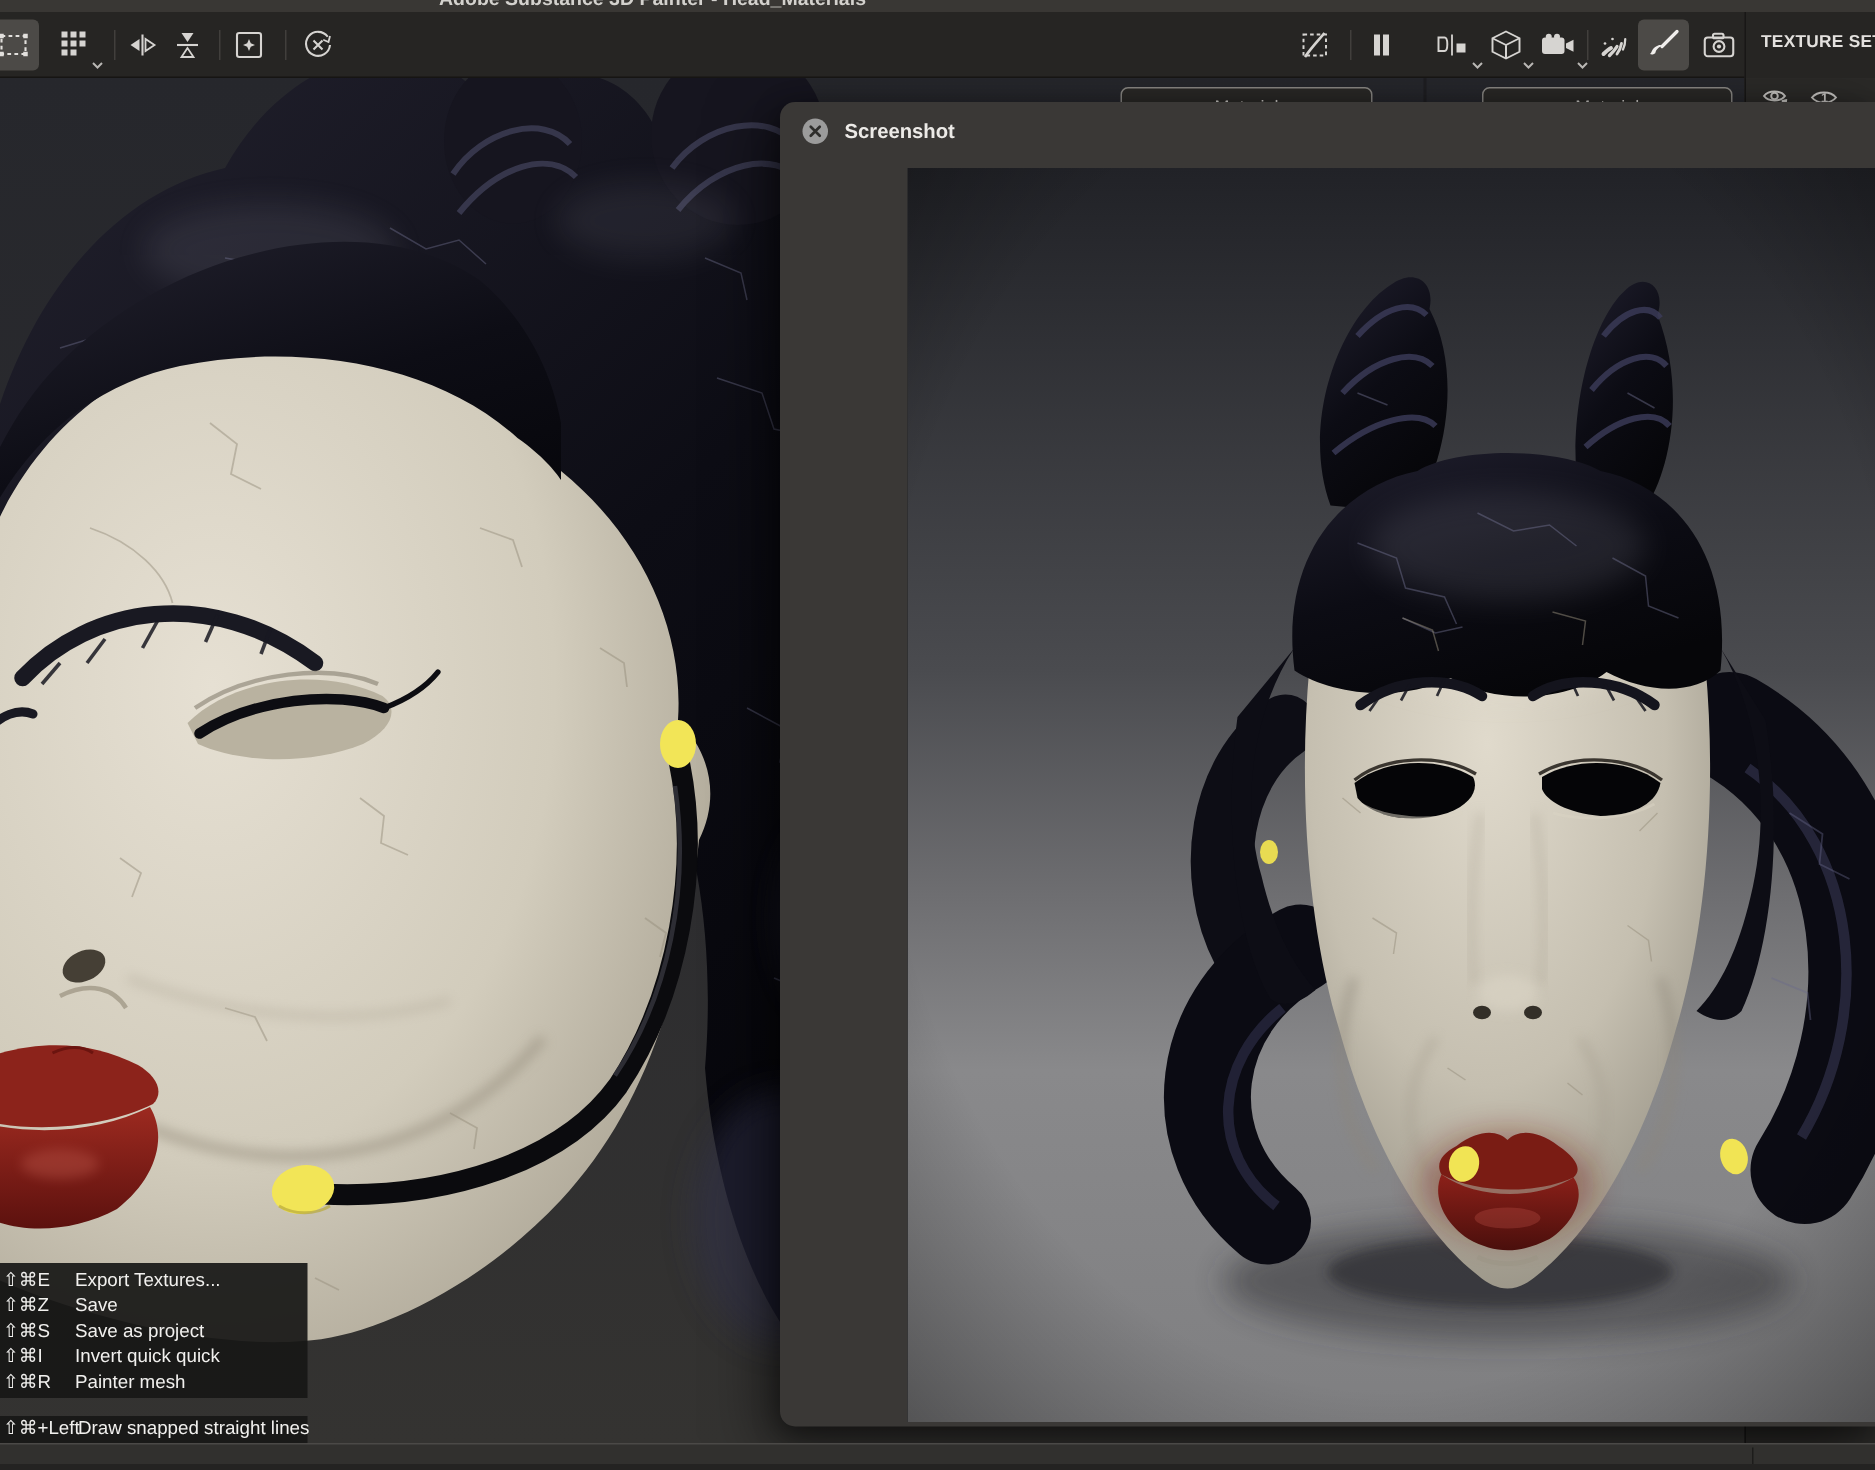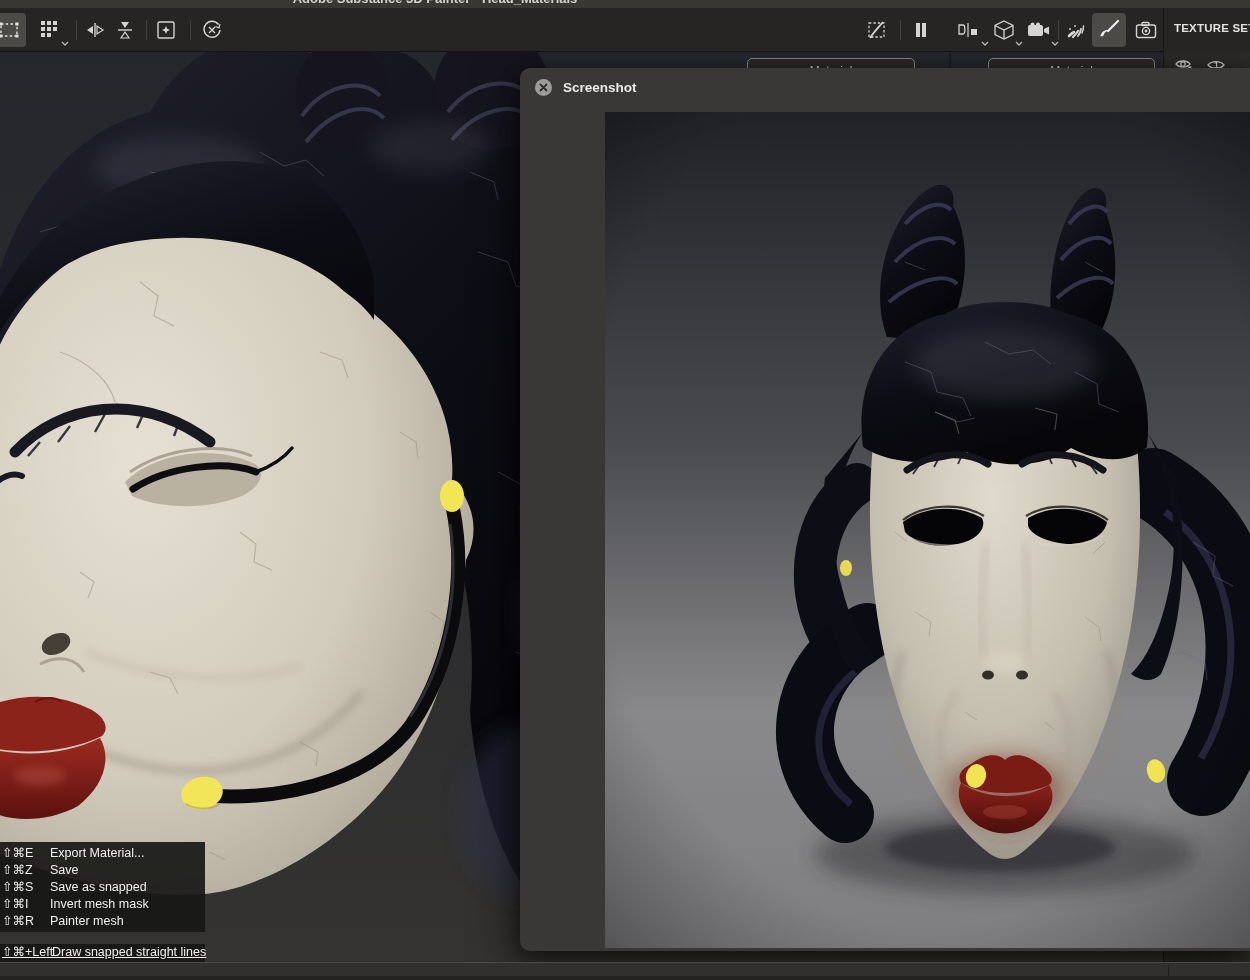--- a/index.html
+++ b/index.html
@@ -47,21 +47,21 @@
   .shotwin .whead{position:absolute;left:0;top:0;width:100%;height:40px;}
   .wclose{position:absolute;left:15px;top:11px;width:17px;height:17px;border-radius:50%;
           background:#9b9b9b;display:flex;align-items:center;justify-content:center;}
   .wtitle{position:absolute;left:43px;top:12px;font-size:13.5px;font-weight:bold;color:#eceae7;}
   .wimg{position:absolute;left:85px;top:44px;width:645px;height:836px;overflow:hidden;background:#212227;}
 
   
   .sc-block{position:absolute;left:0;width:205px;background:rgba(23,23,22,.92);z-index:15;
             color:#f1f0ee;font-size:12.5px;}
   .sc-main{top:842px;height:90px;padding-top:3px;}
-  .sc-foot{top:944px;height:18px;text-decoration:underline;}
+  .sc-foot{top:944px;height:18px;}
   .sc-row{display:flex;height:17px;line-height:17px;white-space:nowrap;}
   .sc-keys{width:50px;padding-left:2px;flex:none;}
   .sc-foot .sc-keys{width:52px;}
 
   
   .botbar{position:absolute;left:0;top:962px;width:1250px;height:18px;background:#31302e;
           border-top:1px solid #4b4947;z-index:40;}
   .botbar .bsep{position:absolute;left:1168px;top:2px;width:1px;height:16px;background:#1d1c1b;}
   .botbar .bdark{position:absolute;left:0;top:13px;width:100%;height:5px;background:#242322;}
 
@@ -503,33 +503,33 @@
         <ellipse cx="551" cy="659" rx="9" ry="12" fill="#f1e454" transform="rotate(-15 551 659)"></ellipse>
 
         <rect width="645" height="836" fill="url(#vig)"></rect>
       </svg>
     </div>
   </div>
 
   <div class="sc-block sc-main">
     <div class="sc-row">
       <span class="sc-keys">⇧⌘E</span>
-      <span class="sc-label">Export Material...</span>
+      <span class="sc-label">Export Textures...</span>
     </div>
     <div class="sc-row">
       <span class="sc-keys">⇧⌘Z</span>
       <span class="sc-label">Save</span>
     </div>
     <div class="sc-row">
       <span class="sc-keys">⇧⌘S</span>
-      <span class="sc-label">Save as snapped</span>
+      <span class="sc-label">Save as project</span>
     </div>
     <div class="sc-row">
       <span class="sc-keys">⇧⌘I</span>
-      <span class="sc-label">Invert mesh mask</span>
+      <span class="sc-label">Invert quick quick</span>
     </div>
     <div class="sc-row">
       <span class="sc-keys">⇧⌘R</span>
       <span class="sc-label">Painter mesh</span>
     </div>
   </div>
   <div class="sc-block sc-foot">
     <div class="sc-row">
       <span class="sc-keys">⇧⌘+Left</span>
       <span class="sc-label">Draw snapped straight lines</span>

